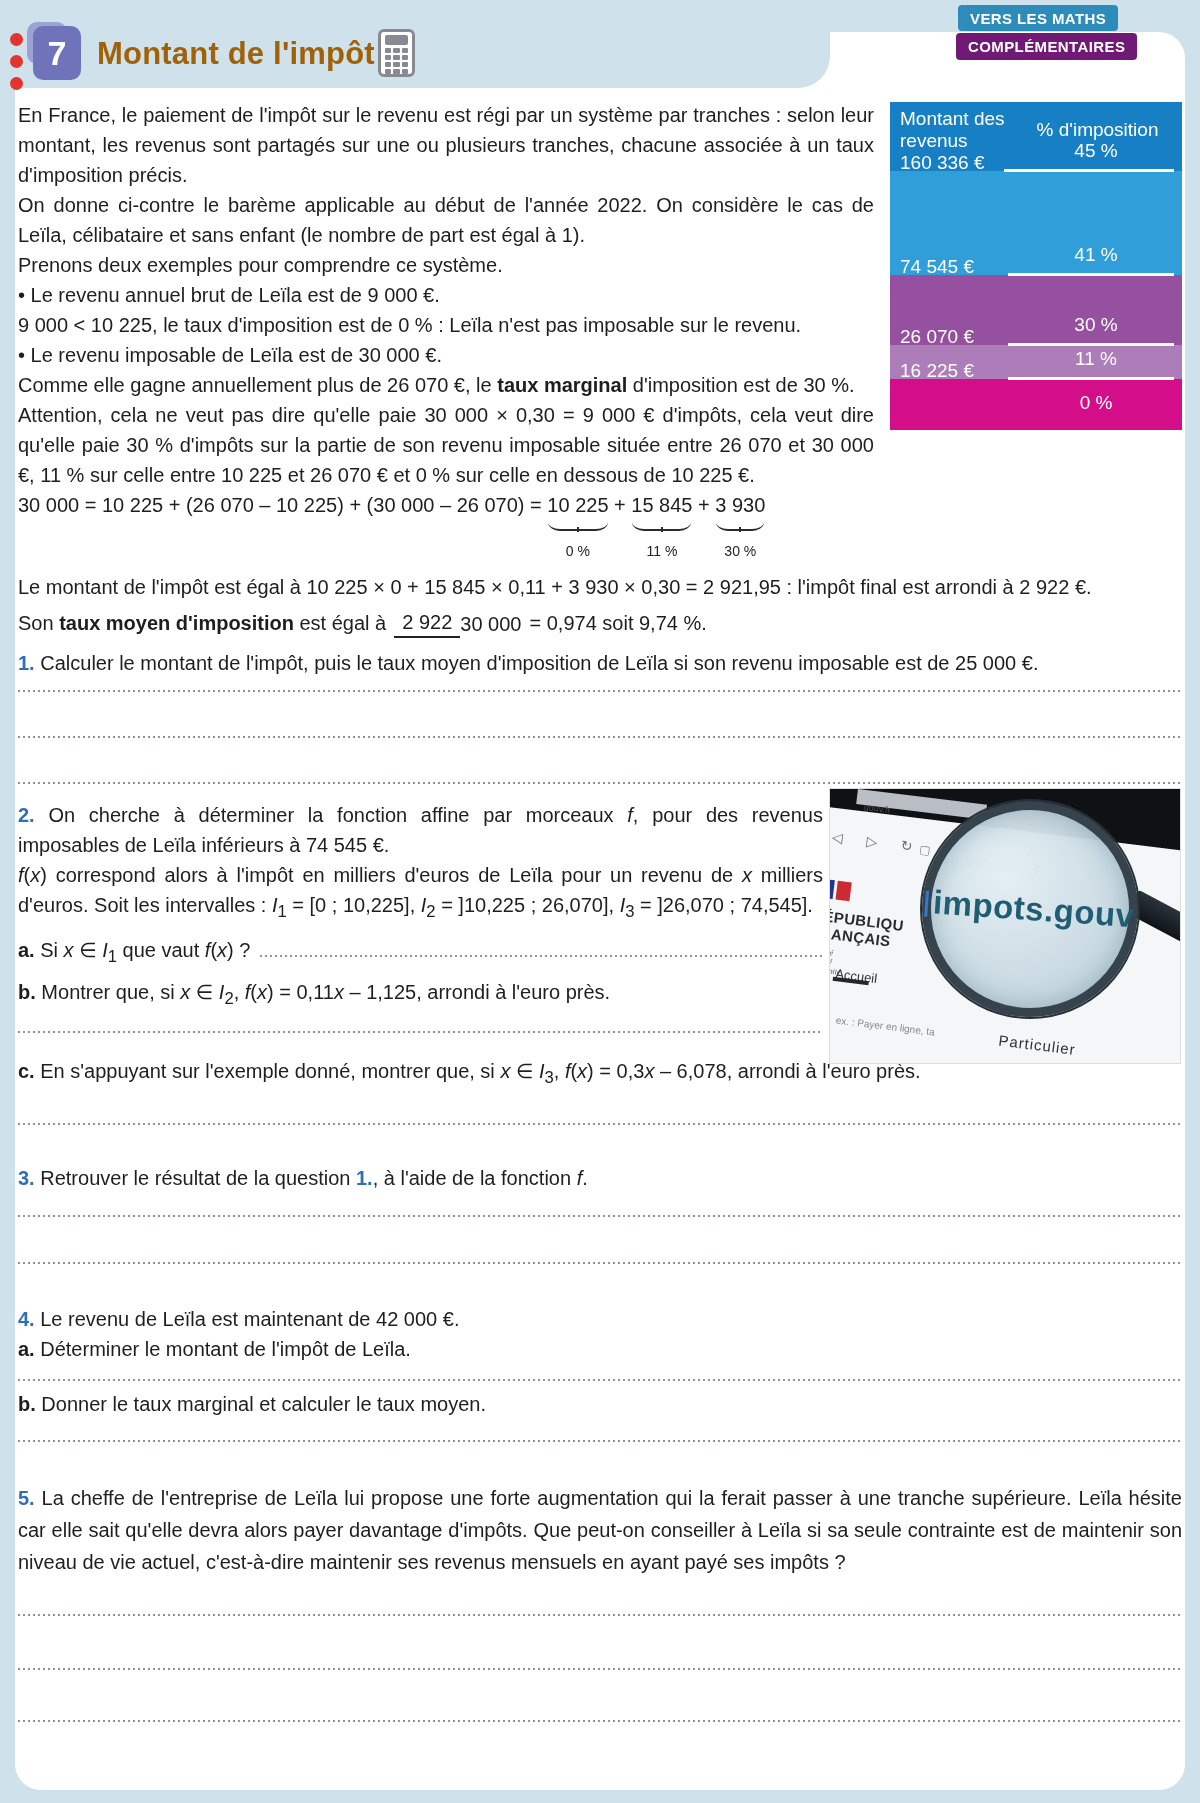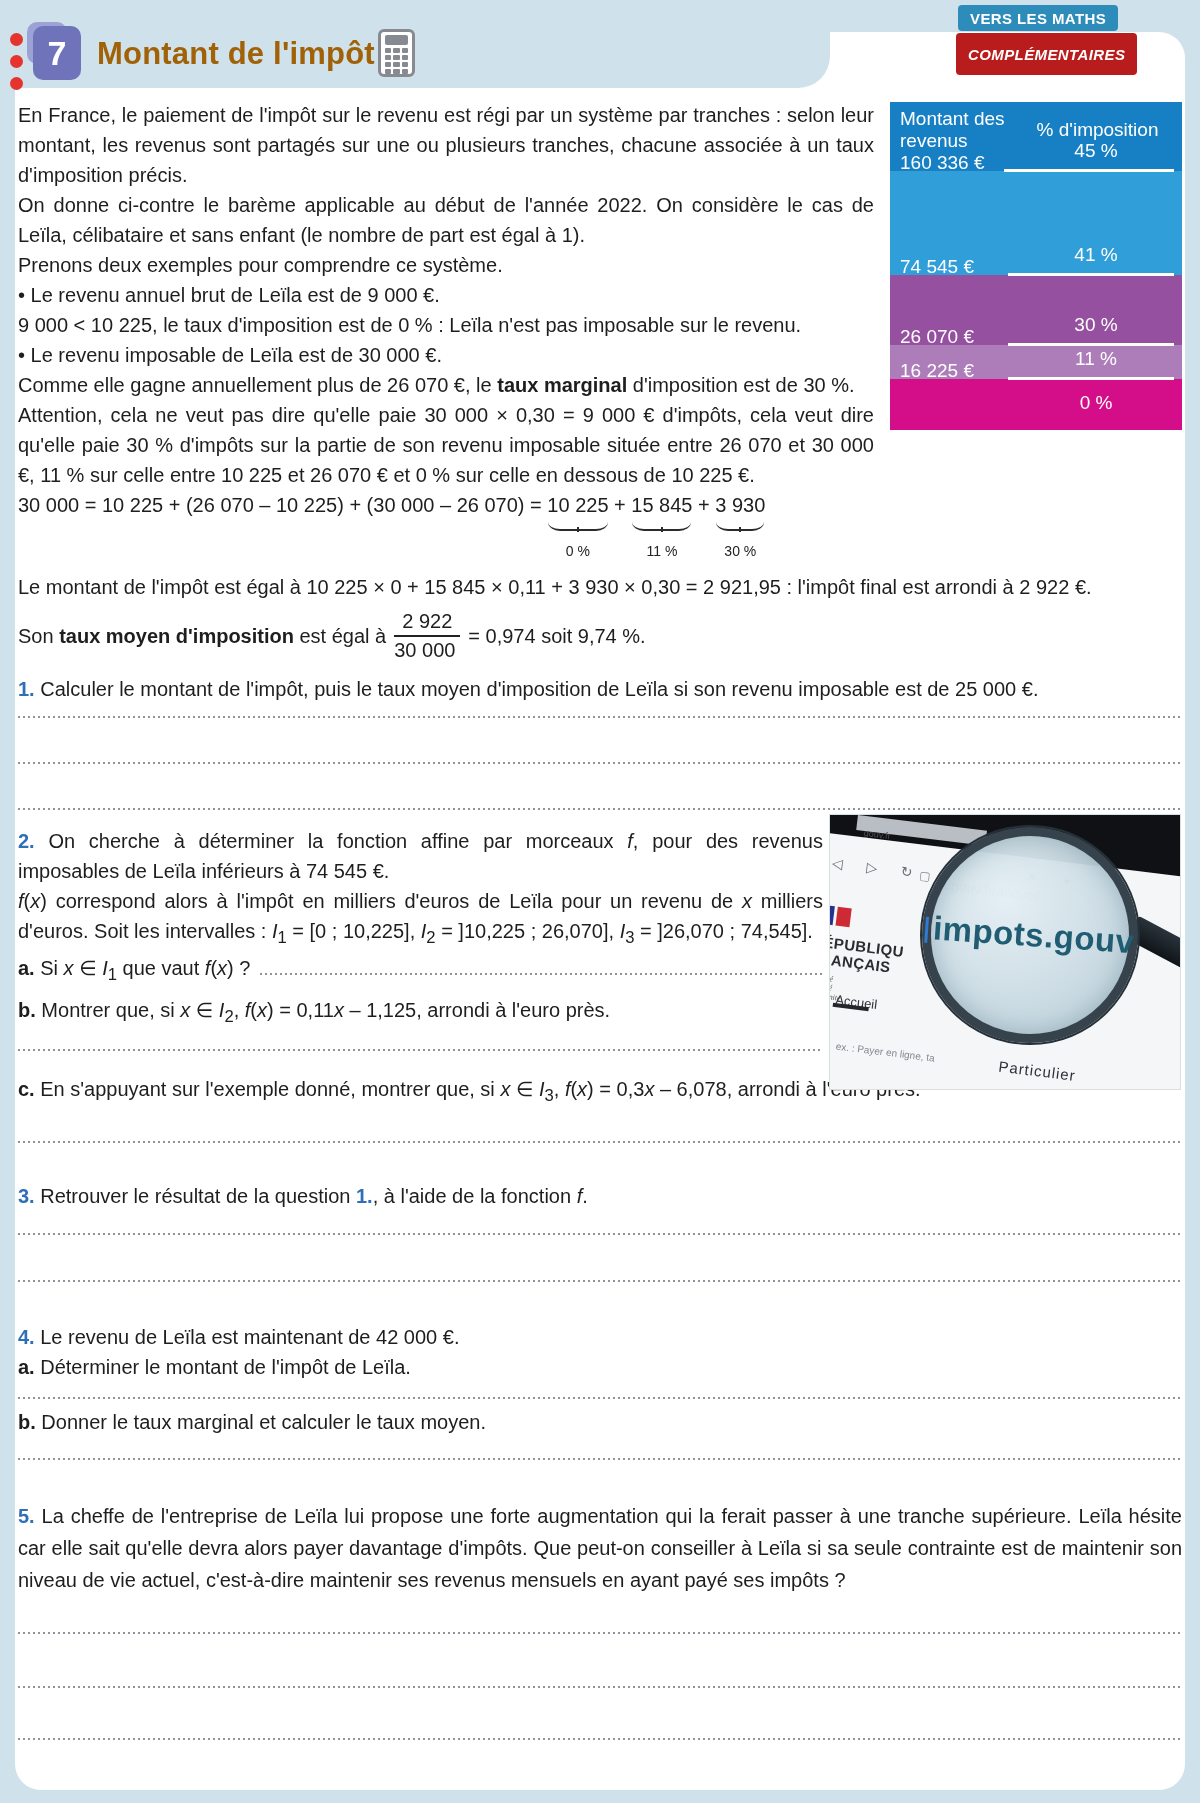--- a/index.html
+++ b/index.html
@@ -11,21 +11,21 @@
   .tab7{position:absolute;left:33px;top:26px;width:48px;height:54px;}
   .tab7 .flap{position:absolute;left:-6px;top:-4px;width:40px;height:42px;background:#9ca1d6;border-radius:10px;}
   .tab7 .tbody{position:absolute;inset:0;background:#6f74ba;border-radius:10px;display:flex;align-items:center;justify-content:center;font-size:34px;font-weight:bold;color:#fff;}
   .title{position:absolute;left:97px;top:36px;font-size:31px;font-weight:bold;color:#a16207;letter-spacing:.2px;margin:0;}
   .calc{position:absolute;left:378px;top:29px;width:37px;height:48px;border:3px solid #878b91;border-radius:6px;background:#fff;}
   .calc .scr{margin:3px 4px 0;height:10px;background:#878b91;border-radius:2px;}
   .calc .keys{display:grid;grid-template-columns:repeat(3,1fr);gap:2px;margin:3px 4px;}
   .calc .key{height:5px;background:#878b91;border-radius:1px;}
   .tag{position:absolute;height:26px;padding:0 12px;border-radius:4px;color:#fff;font-weight:bold;font-size:15px;display:flex;align-items:center;letter-spacing:.4px;white-space:nowrap;}
   .tag1{left:958px;top:5px;background:#2e8cba;}
-  .tag2{left:956px;top:33px;height:42px;background:#b91c1c;font-style:italic;}
+  .tag2{left:956px;top:33px;height:27px;background:#701a75;}
   .content{position:absolute;left:18px;top:100px;width:1164px;color:#1e1e1e;font-size:20px;line-height:30px;}
   .content p{margin:0;text-align:justify;}
   .nowrap{white-space:nowrap;text-align:left !important;}
   
   .chart{float:right;width:292px;height:328px;margin:2px 0 14px 16px;position:relative;color:#fff;text-align:left;}
   .cbands{position:absolute;inset:0;display:flex;flex-direction:column;}
   .cband{width:100%;}
   .cb0{height:69px;} .cb1{height:104px;} .cb2{height:70px;} .cb3{height:34px;} .cb4{height:51px;}
   .ctl{position:absolute;left:10px;top:6px;width:122px;line-height:22px;font-size:19px;}
   .ctr{position:absolute;left:130px;top:13px;width:155px;text-align:center;font-size:19px;}
@@ -38,27 +38,27 @@
   
   .formula{margin:10px 0 0;padding-bottom:46px;white-space:nowrap;text-align:left !important;}
   .grp{position:relative;display:inline-block;}
   .ub{position:absolute;left:1px;right:1px;top:31px;height:8px;}
   .ub::before,.ub::after{content:"";position:absolute;top:0;height:100%;width:50%;border-bottom:2px solid #2b2b2b;}
   .ub::before{left:0;border-bottom-left-radius:12px 9px;}
   .ub::after{right:0;border-bottom-right-radius:12px 9px;}
   .ubt{position:absolute;left:50%;top:37px;width:2px;height:5px;background:#2b2b2b;transform:translateX(-50%);}
   .grate{position:absolute;top:46px;left:0;right:0;text-align:center;font-size:14px;color:#222;}
   .avg{display:flex;align-items:center;margin:6px 0 10px;}
-  .frac{display:inline-flex;flex-direction:column;align-items:flex-start;margin:0 8px;line-height:27px;}
+  .frac{display:inline-flex;flex-direction:row;align-items:flex-end;margin:0 8px;line-height:27px;}
   .frac .fn{padding:0 8px;border-bottom:2px solid #222;}
   
   .qnum,.qref{color:#2f6fb6;font-weight:bold;}
   .sub{font-weight:bold;color:#1e1e1e;}
   .dotline{height:2px;background:repeating-linear-gradient(90deg,#8d949b 0 2px,transparent 2px 5px);}
-  .arow{display:flex;align-items:baseline;}
+  .arow{display:flex;align-items:baseline;margin-top:8px;}
   .arow .fill{flex:1;margin-left:10px;height:14px;background:repeating-linear-gradient(90deg,#8d949b 0 2px,transparent 2px 5px) bottom/100% 2px no-repeat;}
   .q2wrap{position:relative;margin-top:16px;}
   .q2text{width:805px;}
   
   .photo{position:absolute;right:2px;top:-11px;width:350px;height:274px;overflow:hidden;background:#101114;box-shadow:0 0 0 1px #d9dee2;}
   .ph-page{position:absolute;left:-34px;top:14px;width:430px;height:330px;background:#f4f6f7;transform:rotate(7deg);transform-origin:0 0;z-index:1;}
   .ph-tab{position:absolute;left:28px;top:0;width:130px;height:15px;background:#b9bec4;transform:rotate(7deg);transform-origin:0 0;font-size:9px;color:#4a4f54;padding:2px 8px;z-index:0;}
   .ph-nav{position:absolute;left:40px;top:14px;font-size:14px;color:#696f75;letter-spacing:10px;}
   .ph-book{position:absolute;left:128px;top:16px;font-size:12px;color:#80868c;}
   .ph-tabctl{position:absolute;left:236px;top:4px;font-size:13px;color:#6d7378;letter-spacing:12px;}

